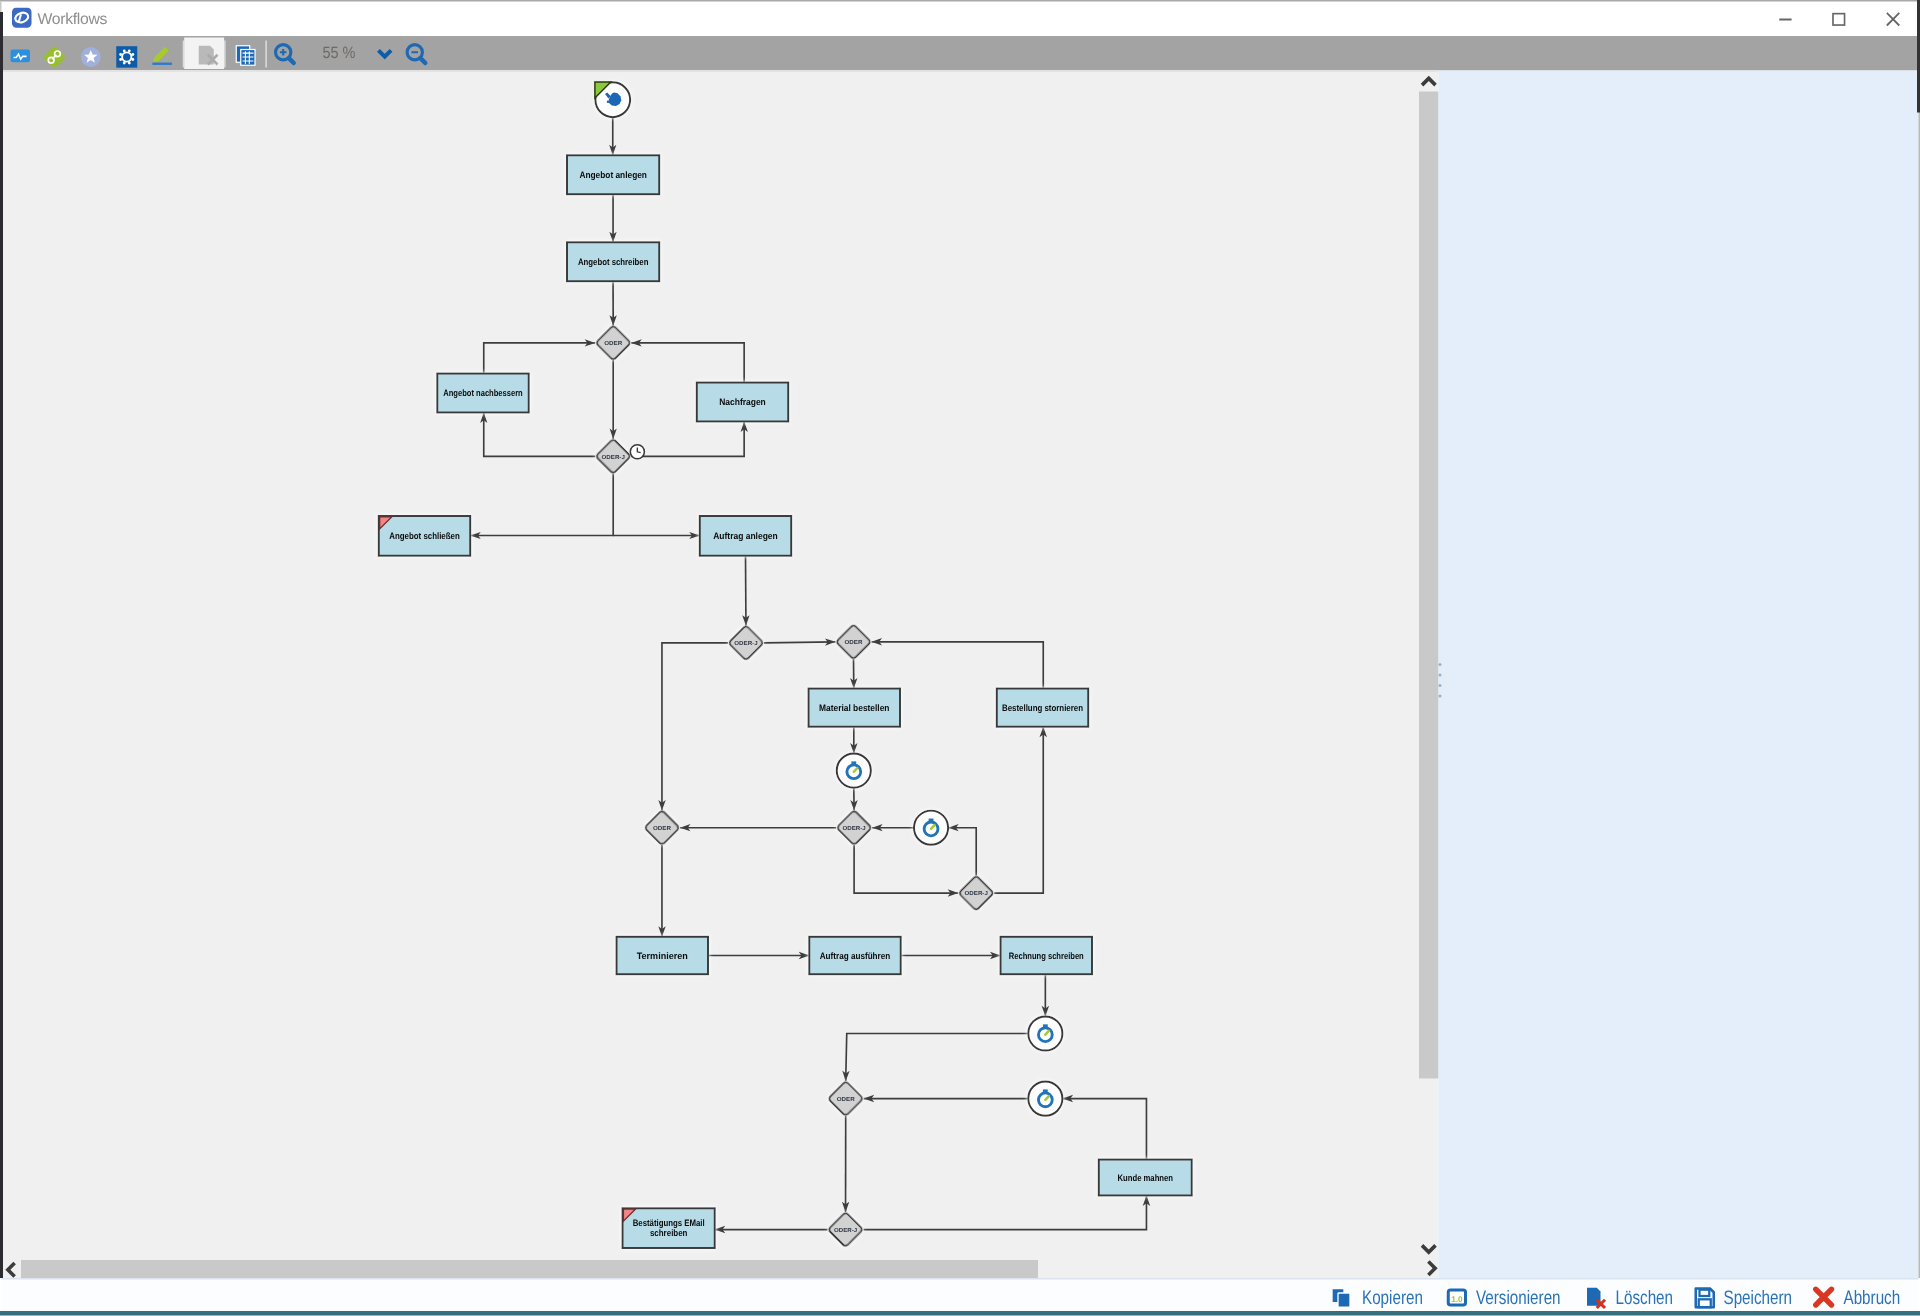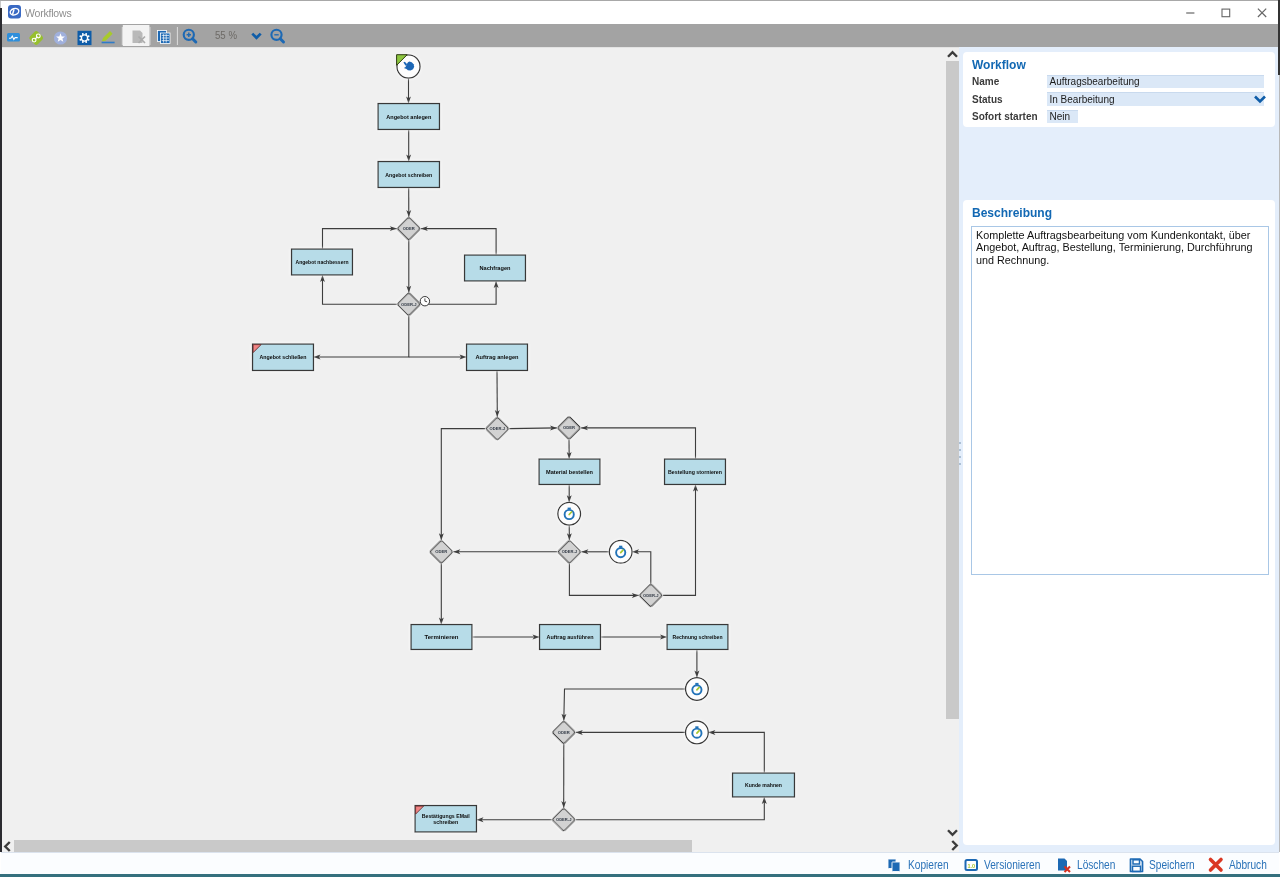--- a/index.html
+++ b/index.html
@@ -230,36 +230,20 @@
 <svg width="15.0" height="15.0" style="position:absolute;left:-1.5px;top:790.5px;">
         <path d="M3,5.25 l4.5,4.5 l4.5,-4.5" fill="none" stroke="#3c3c3c" stroke-width="2.4" transform="rotate(90 7.5 7.5)"></path>
       </svg>
 <svg width="15.0" height="15.0" style="position:absolute;left:945.5px;top:790.0px;">
         <path d="M3,5.25 l4.5,4.5 l4.5,-4.5" fill="none" stroke="#3c3c3c" stroke-width="2.4" transform="rotate(-90 7.5 7.5)"></path>
       </svg>
 <div class="vthumb"></div>
 <div class="hthumb"></div>
 </div>
 <div class="panel">
-<div class="card" style="left:4px;top:5px;height:75px">
-<div class="ctitle" style="left:9px;top:6px">Workflow</div>
-<div class="lbl" style="left:9px;top:24px">Name</div>
-<div class="fld" style="left:83.5px;top:22.5px;width:217.5px">Auftragsbearbeitung</div>
-<div class="lbl" style="left:9px;top:41.5px">Status</div>
-<div class="fld" style="left:83.5px;top:40px;width:217.5px">In Bearbeitung</div>
-<svg width="16" height="16" style="position:absolute;left:288.5px;top:38.5px;">
-          <path d="M3,5.5 l5,5 l5,-5" fill="none" stroke="#0f5da8" stroke-width="2.6" transform="rotate(0 8 8)"></path>
-        </svg>
-<div class="lbl" style="left:9px;top:59px">Sofort starten</div>
-<div class="fld" style="left:83.5px;top:57.5px;width:31px">Nein</div>
-</div>
-<div class="card" style="left:4px;top:153px;height:645px">
-<div class="ctitle" style="left:9px;top:6px">Beschreibung</div>
-<div class="tarea">Komplette Auftragsbearbeitung vom Kundenkontakt, über Angebot, Auftrag, Bestellung, Terminierung, Durchführung und Rechnung.</div>
-</div>
 <svg width="4" height="30" style="position:absolute;left:-1px;top:393px">
         <circle cx="2" cy="3" r="1" fill="#9ab0c8"></circle>
         <circle cx="2" cy="10" r="1" fill="#9ab0c8"></circle>
         <circle cx="2" cy="17" r="1" fill="#9ab0c8"></circle>
         <circle cx="2" cy="24" r="1" fill="#9ab0c8"></circle>
       </svg>
 </div>
 <div class="bbar">
 <svg width="1280" height="23" style="position:absolute;left:0;top:0" xmlns="http://www.w3.org/2000/svg">
 <rect x="887" y="6" width="8" height="9.5" rx="0.5" fill="#1d69b4" stroke="#fbfdff" stroke-width="0.9"></rect>

